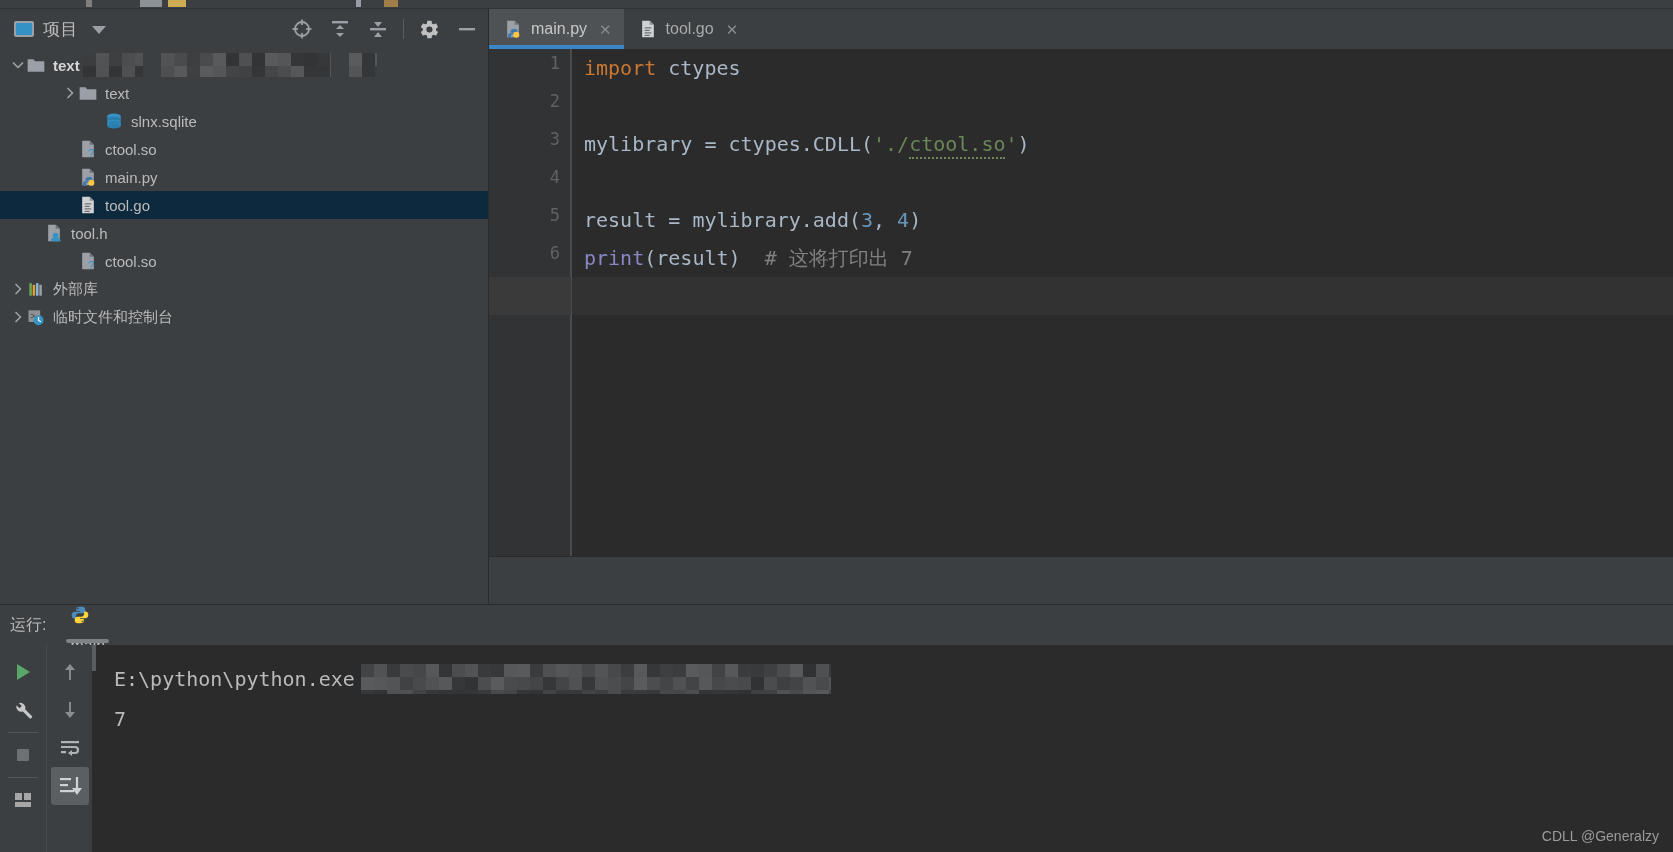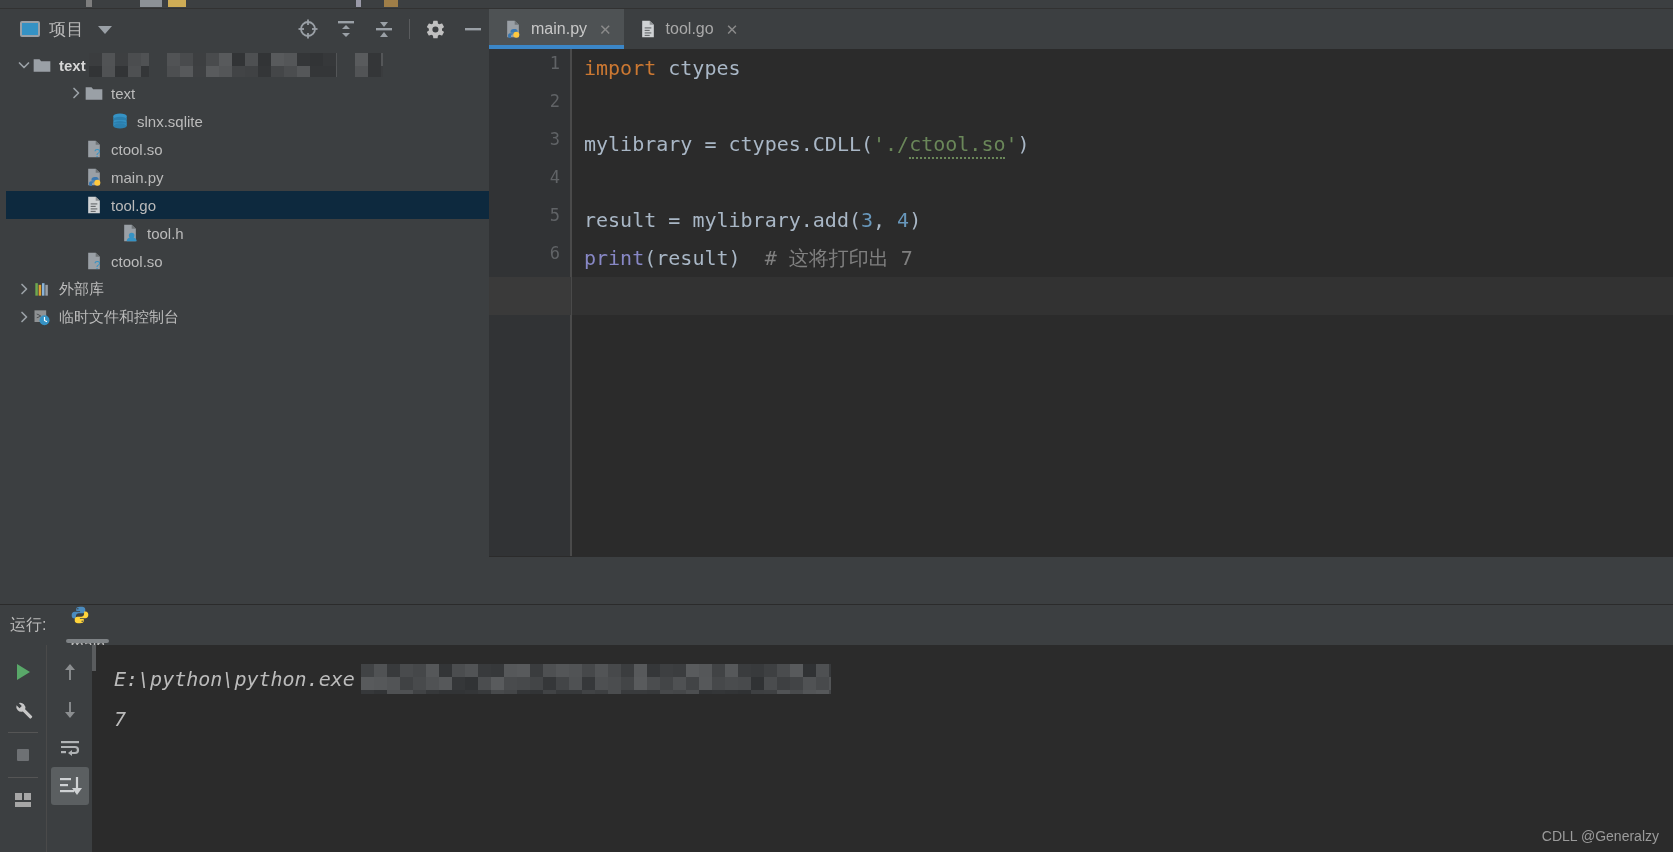--- a/index.html
+++ b/index.html
@@ -13,21 +13,21 @@
 
   
   .top-strip{
     position:absolute; left:0; top:0; width:1673px; height:9px;
     background:#3c3f41; border-bottom:1px solid #323232;
   }
   .top-strip .frag{ position:absolute; top:0; height:7px; opacity:.85; }
 
   
   .project-panel{
-    position:absolute; left:6px; top:9px; width:489px; height:595px;
+    position:absolute; left:0; top:9px; width:489px; height:595px;
     background:#3c3f41; border-right:1px solid #2b2b2b;
   }
   .pp-header{
     position:relative; height:40px; display:flex; align-items:center;
     padding-left:14px;
   }
   .pp-title-icon{
     width:20px; height:16px; border:2px solid #9aa0a6; border-radius:2px;
     background:#3592c4; margin-right:9px; flex:none;
   }
@@ -147,21 +147,21 @@
     padding-top:8px; gap:0; border-left:1px solid #4a4a4a;
   }
   .gbtn{ width:38px;height:38px; display:flex;align-items:center;justify-content:center; cursor:pointer;}
   .gbtn.active{ background:#5b5f61; border-radius:3px; }
   .gsep{ width:30px; height:1px; background:#555; margin:3px 0; }
   .console{
     flex:1; background:#2b2b2b; position:relative; overflow:hidden;
     font-family:"DejaVu Sans Mono", monospace; font-size:20px; color:#bbbbbb;
     padding:14px 0 0 22px; line-height:40px;
   }
-  .console .line{ white-space:pre; position:relative;font-style:italic; }
+  .console .line{ white-space:pre; position:relative; }
   .console .zh{ font-family:"Liberation Sans", sans-serif; font-size:20px; }
   .watermark{
     position:absolute; right:14px; bottom:8px; font-size:14px; color:#9b9b9b;
     font-family:"Liberation Sans", sans-serif;
   }
   .vscroll-stub{
     position:absolute; left:0; top:0; width:4px; height:26px; background:#5a5c5e;
   }
 </style>
 </head>
@@ -331,21 +331,21 @@
           <span class="ico"><svg width="20" height="20" viewBox="0 0 24 24">
               <path d="M5 2h9l5 5v15H5z" fill="#cfd2d4"></path>
               <path d="M14 2l5 5h-5z" fill="#8f9294"></path>
               <rect x="8" y="10" width="8" height="1.4" fill="#6b6e70"></rect>
               <rect x="8" y="13" width="6" height="1.4" fill="#6b6e70"></rect>
               <rect x="8" y="16" width="8" height="1.4" fill="#6b6e70"></rect>
               <rect x="8" y="19" width="6" height="1.4" fill="#6b6e70"></rect>
             </svg></span>
           <span class="label">tool.go</span>
         </div>
-        <div class="row" style="padding-left: 98px;">
+        <div class="row" style="padding-left: 28px;">
           <span class="arrow"></span>
           <span class="ico"><svg width="20" height="20" viewBox="0 0 24 24">
               <path d="M5 2h9l5 5v15H5z" fill="#9aa0a6"></path>
               <path d="M14 2l5 5h-5z" fill="#6f7477"></path>
               <circle cx="14" cy="15" r="3.4" fill="#3592c4"></circle>
               <path d="M8 22c0-3.4 2.8-5 6-5s6 1.6 6 5z" fill="#3592c4"></path>
             </svg></span>
           <span class="label">tool.h</span>
         </div>
         <div class="row" style="padding-left: 62px;">

